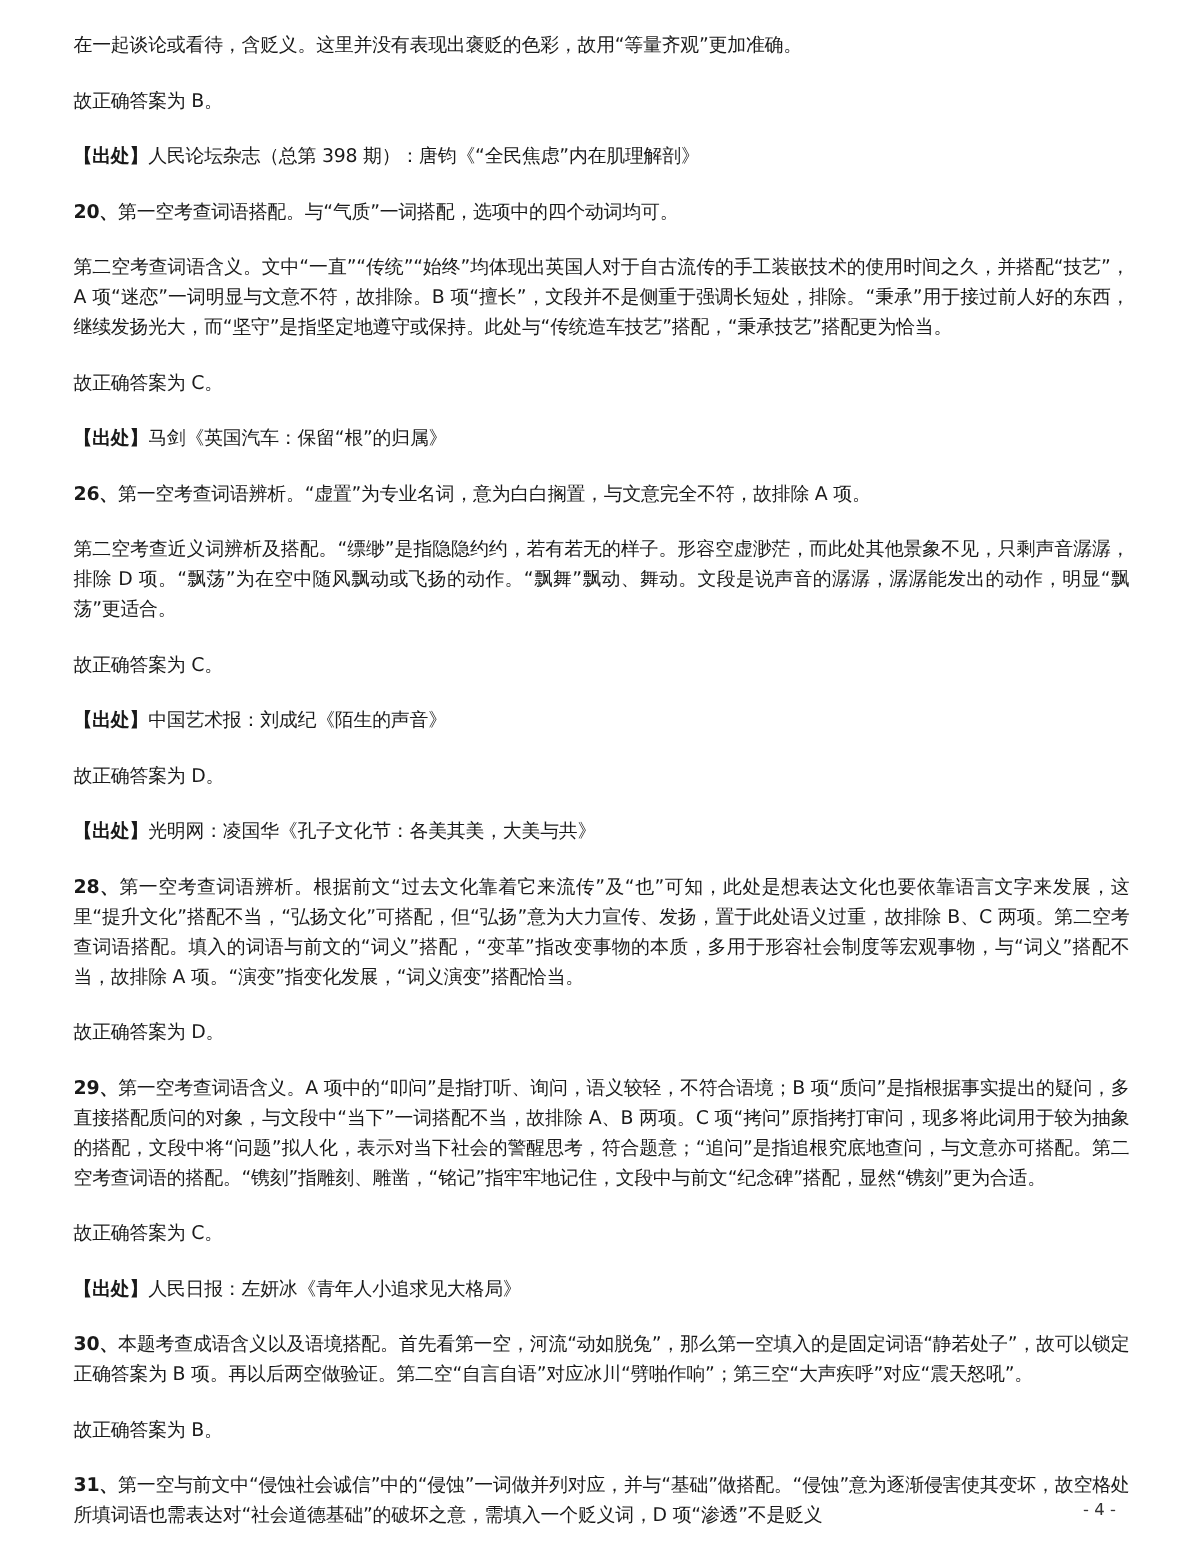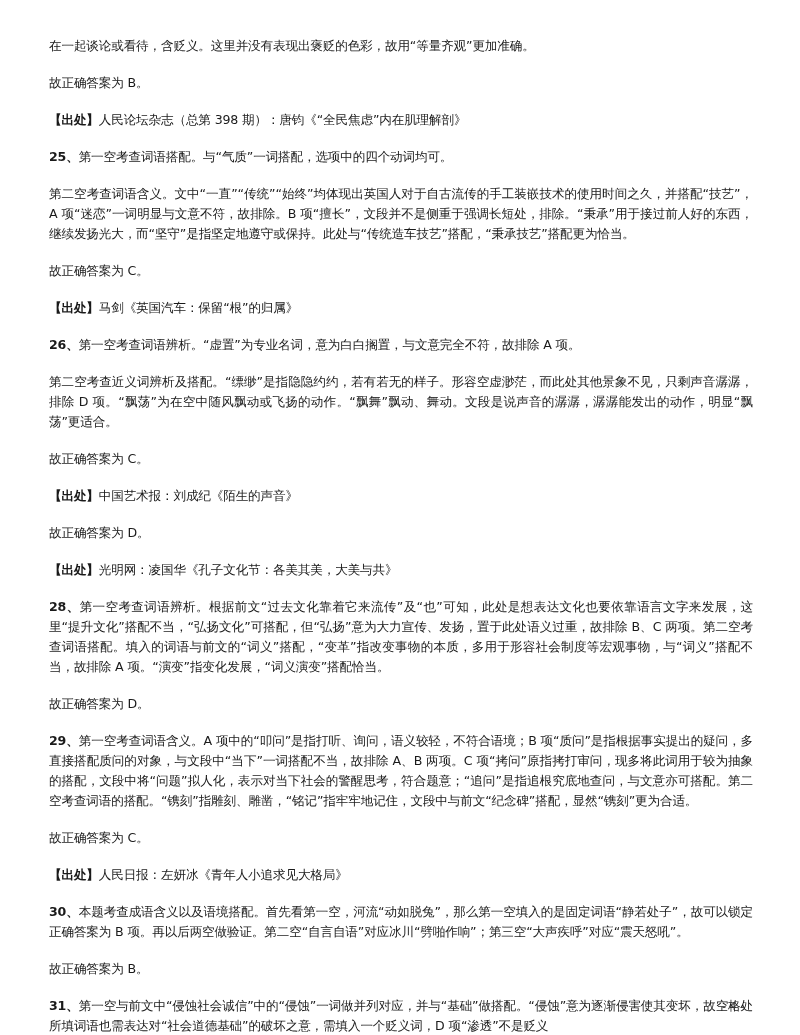--- a/index.html
+++ b/index.html
@@ -11,21 +11,21 @@
       width: 800px;
       height: 1035px;
       position: relative;
       overflow: hidden;
       font-family: "DejaVu Sans", "Liberation Sans", sans-serif;
       color: #1a1a1a;
     }
     .page {
       position: absolute;
       left: 49px;
-      top: 36px;
+      top: 20px;
       width: 704px;
     }
     .line {
       font-size: 12.6px;
       line-height: 20px;
       white-space: nowrap;
       letter-spacing: -0.15px;
     }
     .para {
       font-size: 12.6px;
@@ -45,21 +45,21 @@
     }
   </style>
 </head>
 <body>
 
 <div class="page">
   <div class="line">在一起谈论或看待，含贬义。这里并没有表现出褒贬的色彩，故用“等量齐观”更加准确。</div>
   <div class="line gap">故正确答案为 B。</div>
   <div class="line gap"><span class="src-tag">【出处】</span><span>人民论坛杂志（总第 398 期）：唐钧《“全民焦虑”内在肌理解剖》</span></div>
 
-  <div class="line gap"><span class="num">25、</span><span>第一空考查词语搭配。与“气质”一词搭配，选项中的四个动词均可。</span></div>
+  <div class="line gap"><span class="num">20、</span><span>第一空考查词语搭配。与“气质”一词搭配，选项中的四个动词均可。</span></div>
   <div class="para gap">第二空考查词语含义。文中“一直”“传统”“始终”均体现出英国人对于自古流传的手工装嵌技术的使用时间之久，并搭配“技艺”，A 项“迷恋”一词明显与文意不符，故排除。B 项“擅长”，文段并不是侧重于强调长短处，排除。“秉承”用于接过前人好的东西，继续发扬光大，而“坚守”是指坚定地遵守或保持。此处与“传统造车技艺”搭配，“秉承技艺”搭配更为恰当。</div>
   <div class="line gap">故正确答案为 C。</div>
   <div class="line gap"><span class="src-tag">【出处】</span><span>马剑《英国汽车：保留“根”的归属》</span></div>
 
   <div class="line gap"><span class="num">26、</span><span>第一空考查词语辨析。“虚置”为专业名词，意为白白搁置，与文意完全不符，故排除 A 项。</span></div>
   <div class="para gap">第二空考查近义词辨析及搭配。“缥缈”是指隐隐约约，若有若无的样子。形容空虚渺茫，而此处其他景象不见，只剩声音潺潺，排除 D 项。“飘荡”为在空中随风飘动或飞扬的动作。“飘舞”飘动、舞动。文段是说声音的潺潺，潺潺能发出的动作，明显“飘荡”更适合。</div>
   <div class="line gap">故正确答案为 C。</div>
   <div class="line gap"><span class="src-tag">【出处】</span><span>中国艺术报：刘成纪《陌生的声音》</span></div>
 
   <div class="line gap">故正确答案为 D。</div>

